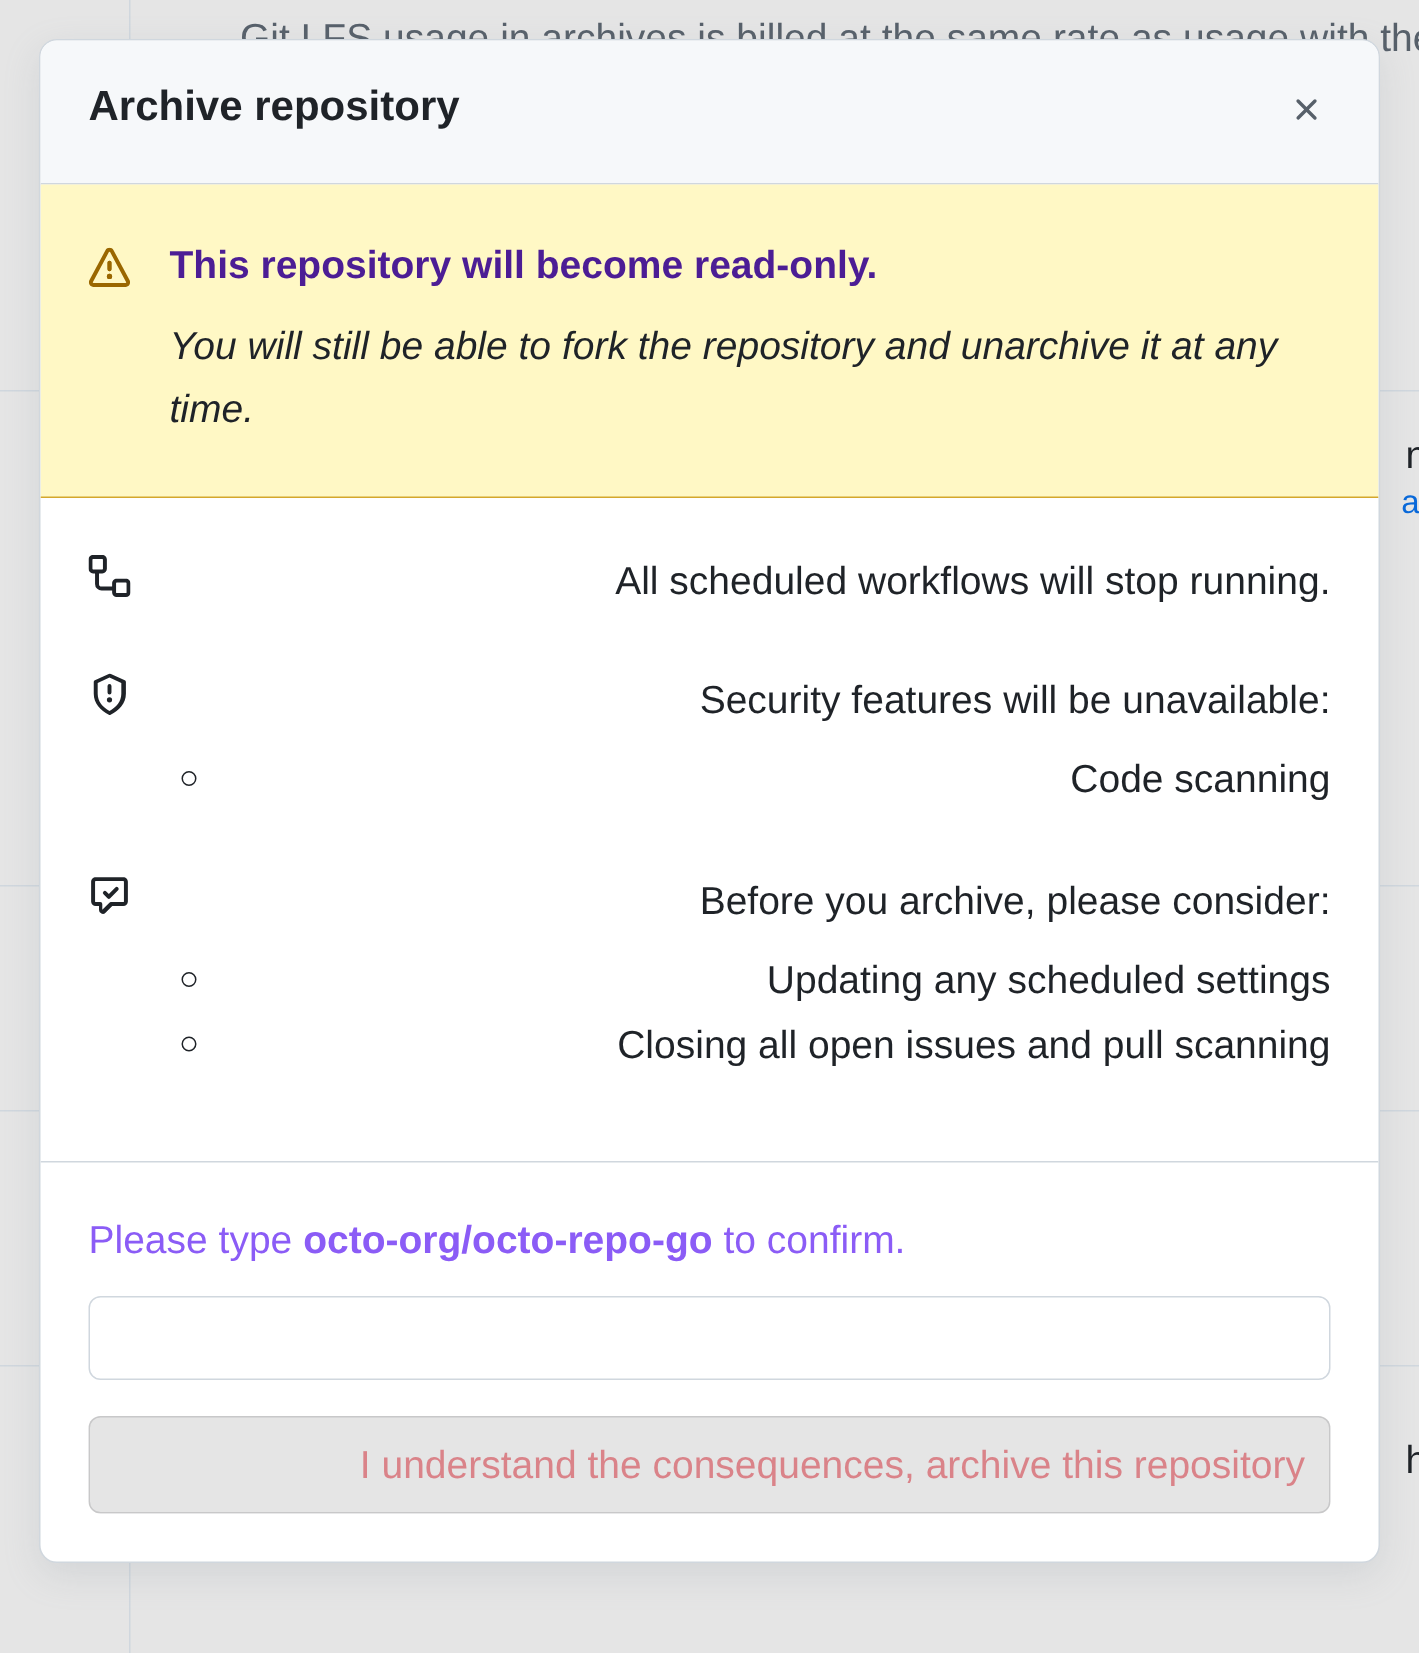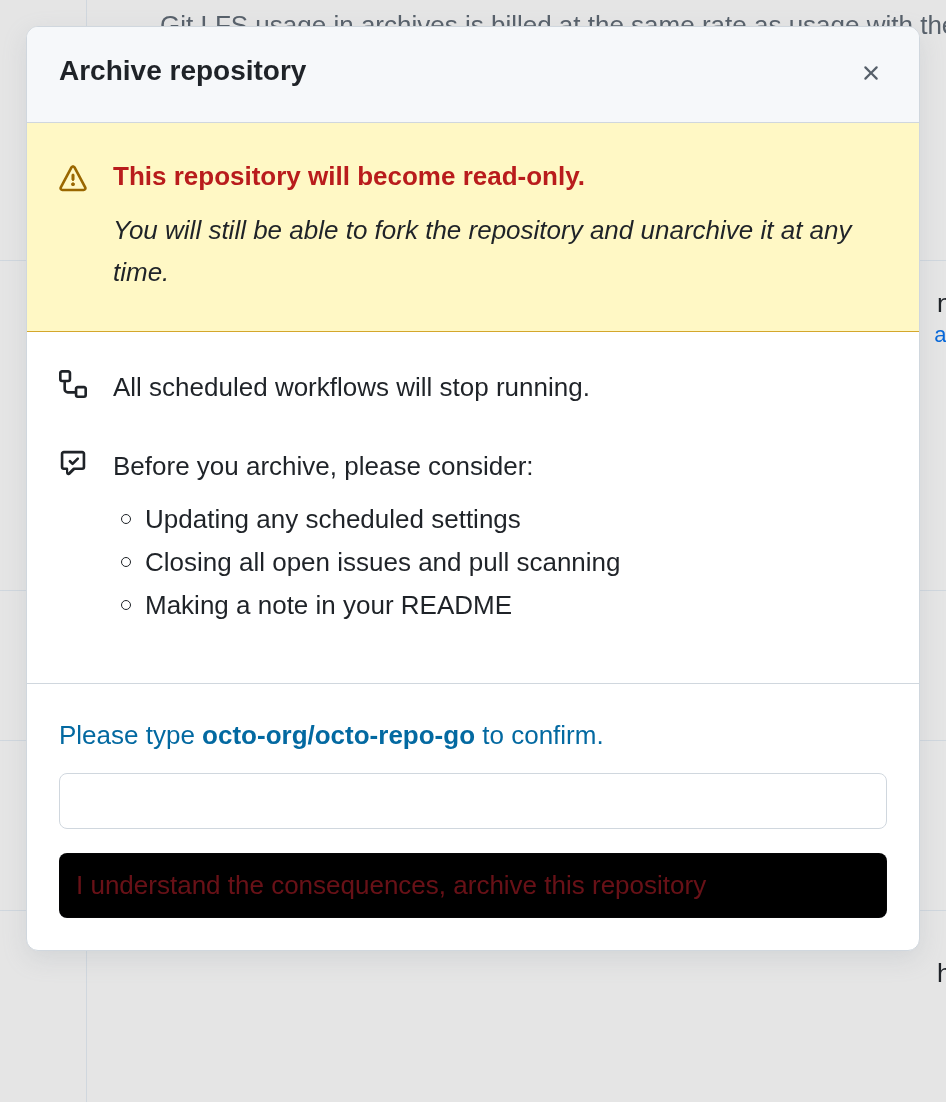--- a/index.html
+++ b/index.html
@@ -93,37 +93,38 @@
       padding: 38px 32px 38px 32px;
       display: flex;
       gap: 26px;
     }
     .warning-icon { flex-shrink: 0; color: #9a6700; margin-top: 4px; }
     .warning-icon svg { width: 28px; height: 28px; }
     .warning-content { flex: 1; }
     .warning-title {
       font-size: 26px;
       font-weight: 600;
-      color: #b91c1c;
+      color: #4c1d95;
       margin-bottom: 18px;
     }
     .warning-desc {
       font-size: 26px;
       color: #1f2328;
       line-height: 1.6;
       font-style: italic;
     }
     .info-section {
       padding: 36px 32px 24px 32px;
       border-bottom: 1px solid #d0d7de;
     }
     .info-item {
       display: flex;
       gap: 26px;
       margin-bottom: 40px;
+      text-align: right;
     }
     .info-item:last-child { margin-bottom: 32px; }
     .info-icon {
       flex-shrink: 0;
       color: #1f2328;
       margin-top: 2px;
     }
     .info-icon svg { width: 28px; height: 28px; }
     .info-body { flex: 1; }
     .info-text {
@@ -150,45 +151,45 @@
       width: 8px;
       height: 8px;
       border: 1.5px solid #1f2328;
       border-radius: 50%;
     }
     .confirm-section {
       padding: 36px 32px 32px 32px;
     }
     .confirm-prompt {
       font-size: 26px;
-      color: #0369a1;
+      color: #8b5cf6;
       margin-bottom: 22px;
     }
     .confirm-prompt b { font-weight: 600; }
     .confirm-input {
       width: 100%;
       padding: 14px 16px;
       font-size: 22px;
       border: 1px solid #d0d7de;
       border-radius: 8px;
       background: #fff;
       color: #1f2328;
       margin-bottom: 24px;
     }
     .danger-button {
       width: 100%;
       padding: 16px 16px;
       font-size: 26px;
       font-weight: 500;
       color: rgba(207,34,46,0.5);
-      background: #000000;
+      background: #e5e5e5;
       border: 1px solid rgba(31,35,40,0.15);
       border-radius: 8px;
       cursor: pointer;
-      text-align: left;
+      text-align: right;
     }
   </style>
 </head>
 <body>
 
 <div class="bg-vline"></div>
 <div class="bg-hline" style="top:260px"></div>
 <div class="bg-hline" style="top:590px"></div>
 <div class="bg-hline" style="top:740px"></div>
 <div class="bg-hline" style="top:910px"></div>
@@ -231,33 +232,45 @@
       <span class="info-icon">
         <svg viewBox="0 0 16 16" fill="currentColor">
             <path d="M0 1.75C0 .784.784 0 1.75 0h3.5C6.216 0 7 .784 7 1.75v3.5A1.75 1.75 0 0 1 5.25 7H4v4a1 1 0 0 0 1 1h4v-1.25C9 9.784 9.784 9 10.75 9h3.5c.966 0 1.75.784 1.75 1.75v3.5A1.75 1.75 0 0 1 14.25 16h-3.5A1.75 1.75 0 0 1 9 14.25v-.75H5A2.5 2.5 0 0 1 2.5 11V7h-.75A1.75 1.75 0 0 1 0 5.25Zm1.75-.25a.25.25 0 0 0-.25.25v3.5c0 .138.112.25.25.25h3.5a.25.25 0 0 0 .25-.25v-3.5a.25.25 0 0 0-.25-.25Zm9 9a.25.25 0 0 0-.25.25v3.5c0 .138.112.25.25.25h3.5a.25.25 0 0 0 .25-.25v-3.5a.25.25 0 0 0-.25-.25Z"></path>
           </svg>
       </span>
       <div class="info-body">
         <div class="info-text">All scheduled workflows will stop running.</div>
       </div>
     </div>
 
+    <div class="info-item">
+      <span class="info-icon">
+        <svg viewBox="0 0 16 16" fill="currentColor">
+            <path d="M8 0a.75.75 0 0 1 .32.07l5.5 2.5c.27.123.43.39.43.683v4.497c0 3.77-2.59 6.36-5.83 7.97a.75.75 0 0 1-.67 0C4.59 14.11 2 11.52 2 7.75V3.253c0-.293.16-.56.43-.683l5.5-2.5A.75.75 0 0 1 8 0Zm0 1.57L3.5 3.62v4.13c0 3.01 1.97 5.16 4.5 6.5 2.53-1.34 4.5-3.49 4.5-6.5V3.62Zm-.75 3.18a.75.75 0 0 1 1.5 0v2.5a.75.75 0 0 1-1.5 0ZM9 10a1 1 0 1 1-2 0 1 1 0 0 1 2 0Z"></path>
+          </svg>
+      </span>
+      <div class="info-body">
+        <div class="info-text">Security features will be unavailable:</div>
+        <ul class="info-list">
+          <li>Code scanning</li>
+        </ul>
+      </div>
+    </div>
 
     <div class="info-item">
       <span class="info-icon">
         <svg viewBox="0 0 16 16" fill="currentColor">
             <path d="M2.75 1h10.5c.966 0 1.75.784 1.75 1.75v7.5A1.75 1.75 0 0 1 13.25 12H9.06l-2.573 2.573A1.458 1.458 0 0 1 4 13.543V12H2.75A1.75 1.75 0 0 1 1 10.25v-7.5C1 1.784 1.784 1 2.75 1ZM2.5 2.75v7.5c0 .138.112.25.25.25h1.75a.75.75 0 0 1 .75.75v2.19l2.72-2.72a.75.75 0 0 1 .53-.22h4.75a.25.25 0 0 0 .25-.25v-7.5a.25.25 0 0 0-.25-.25H2.75a.25.25 0 0 0-.25.25Zm8.78 2.22a.75.75 0 0 1 0 1.06l-3 3a.75.75 0 0 1-1.06 0l-1.5-1.5a.75.75 0 1 1 1.06-1.06l.97.97 2.47-2.47a.75.75 0 0 1 1.06 0Z"></path>
           </svg>
       </span>
       <div class="info-body">
         <div class="info-text">Before you archive, please consider:</div>
         <ul class="info-list">
           <li>Updating any scheduled settings</li>
           <li>Closing all open issues and pull scanning</li>
-          <li>Making a note in your README</li>
         </ul>
       </div>
     </div>
 
   </div>
 
   <div class="confirm-section">
     <div class="confirm-prompt">
       <span>Please type </span><b>octo-org/octo-repo-go</b><span> to confirm.</span>
     </div>

